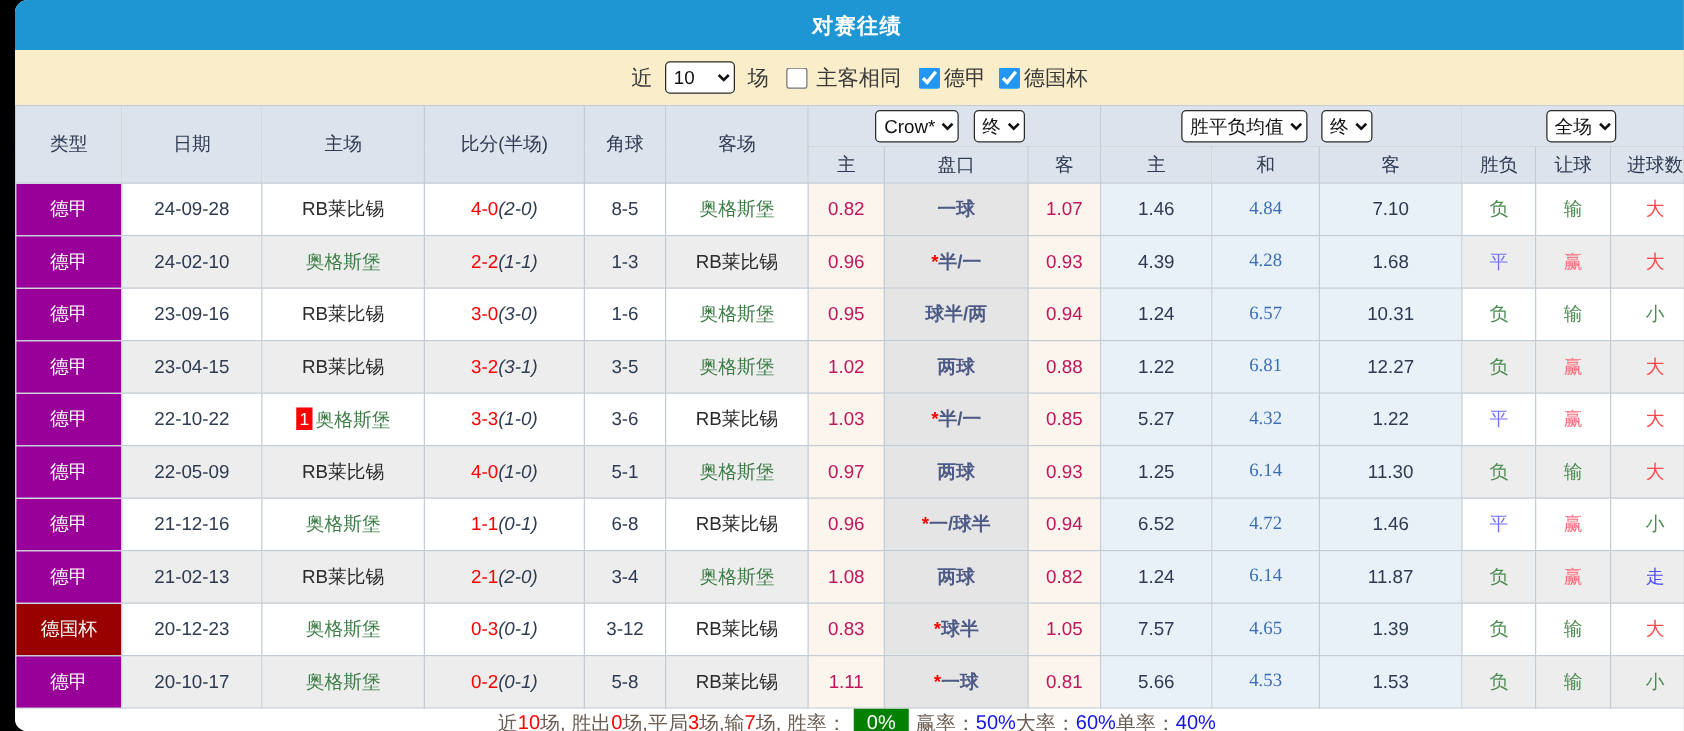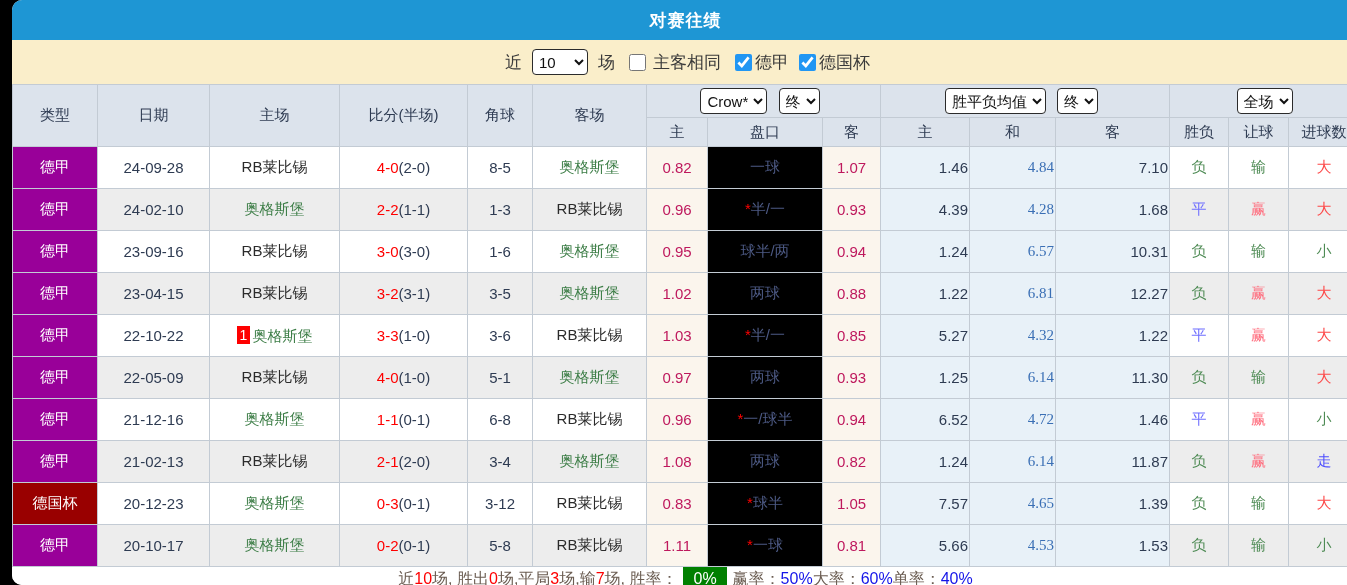--- a/index.html
+++ b/index.html
@@ -23,25 +23,25 @@
   .grp-row th{height:28px;}
   .sub-row th{height:26px;}
   .grp-cell{padding:2px 0;}
   tbody td{height:39px;font-size:15px;color:#2e3b52;background:#fff;}
   tr.even td{background:#ededed;}
   td.c-type{color:#fff;font-size:15px;}
   tr.even td.c-type{background:inherit;}
   td.c-team{color:#2b2b2b;}
   td.c-team.green{color:#3c7d46;}
   .ft{color:#fe0000;}
-  .ht{color:#2e3b52;}
+  .ht{color:#2e3b52;font-style:italic;}
   td.c-crow, tr.even td.c-crow{background:#fbf5ed;color:#be185d;}
-  td.c-handicap, tr.even td.c-handicap{background:#000000;color:#4d5a85;}
+  td.c-handicap, tr.even td.c-handicap{background:#e5e5e5;color:#4d5a85;font-weight:bold;}
   .star{color:#fe0000;}
-  td.c-avg, tr.even td.c-avg{background:#e8f1f8;color:#2e3b52;text-align:right;}
+  td.c-avg, tr.even td.c-avg{background:#e8f1f8;color:#2e3b52;}
   td.c-avg.draw, tr.even td.c-avg.draw{color:#3a6fb5;font-family:Liberation Serif, serif;}
   .t-green{color:#4e8b54;}
   .t-blue{color:#7070ff;}
   .t-pink{color:#ff6b7c;}
   .t-red{color:#fd4a4a;}
   .t-dblue{color:#4d4dff;}
   .badge{display:inline-block;background:#fe0000;color:#fff;font-size:14px;line-height:18px;
     padding:0 3px;margin-right:2px;vertical-align:1px;}
   .footer{flex:1 1 auto;background:#fff;display:flex;align-items:center;justify-content:center;
     font-size:16px;color:#6b5d52;}

